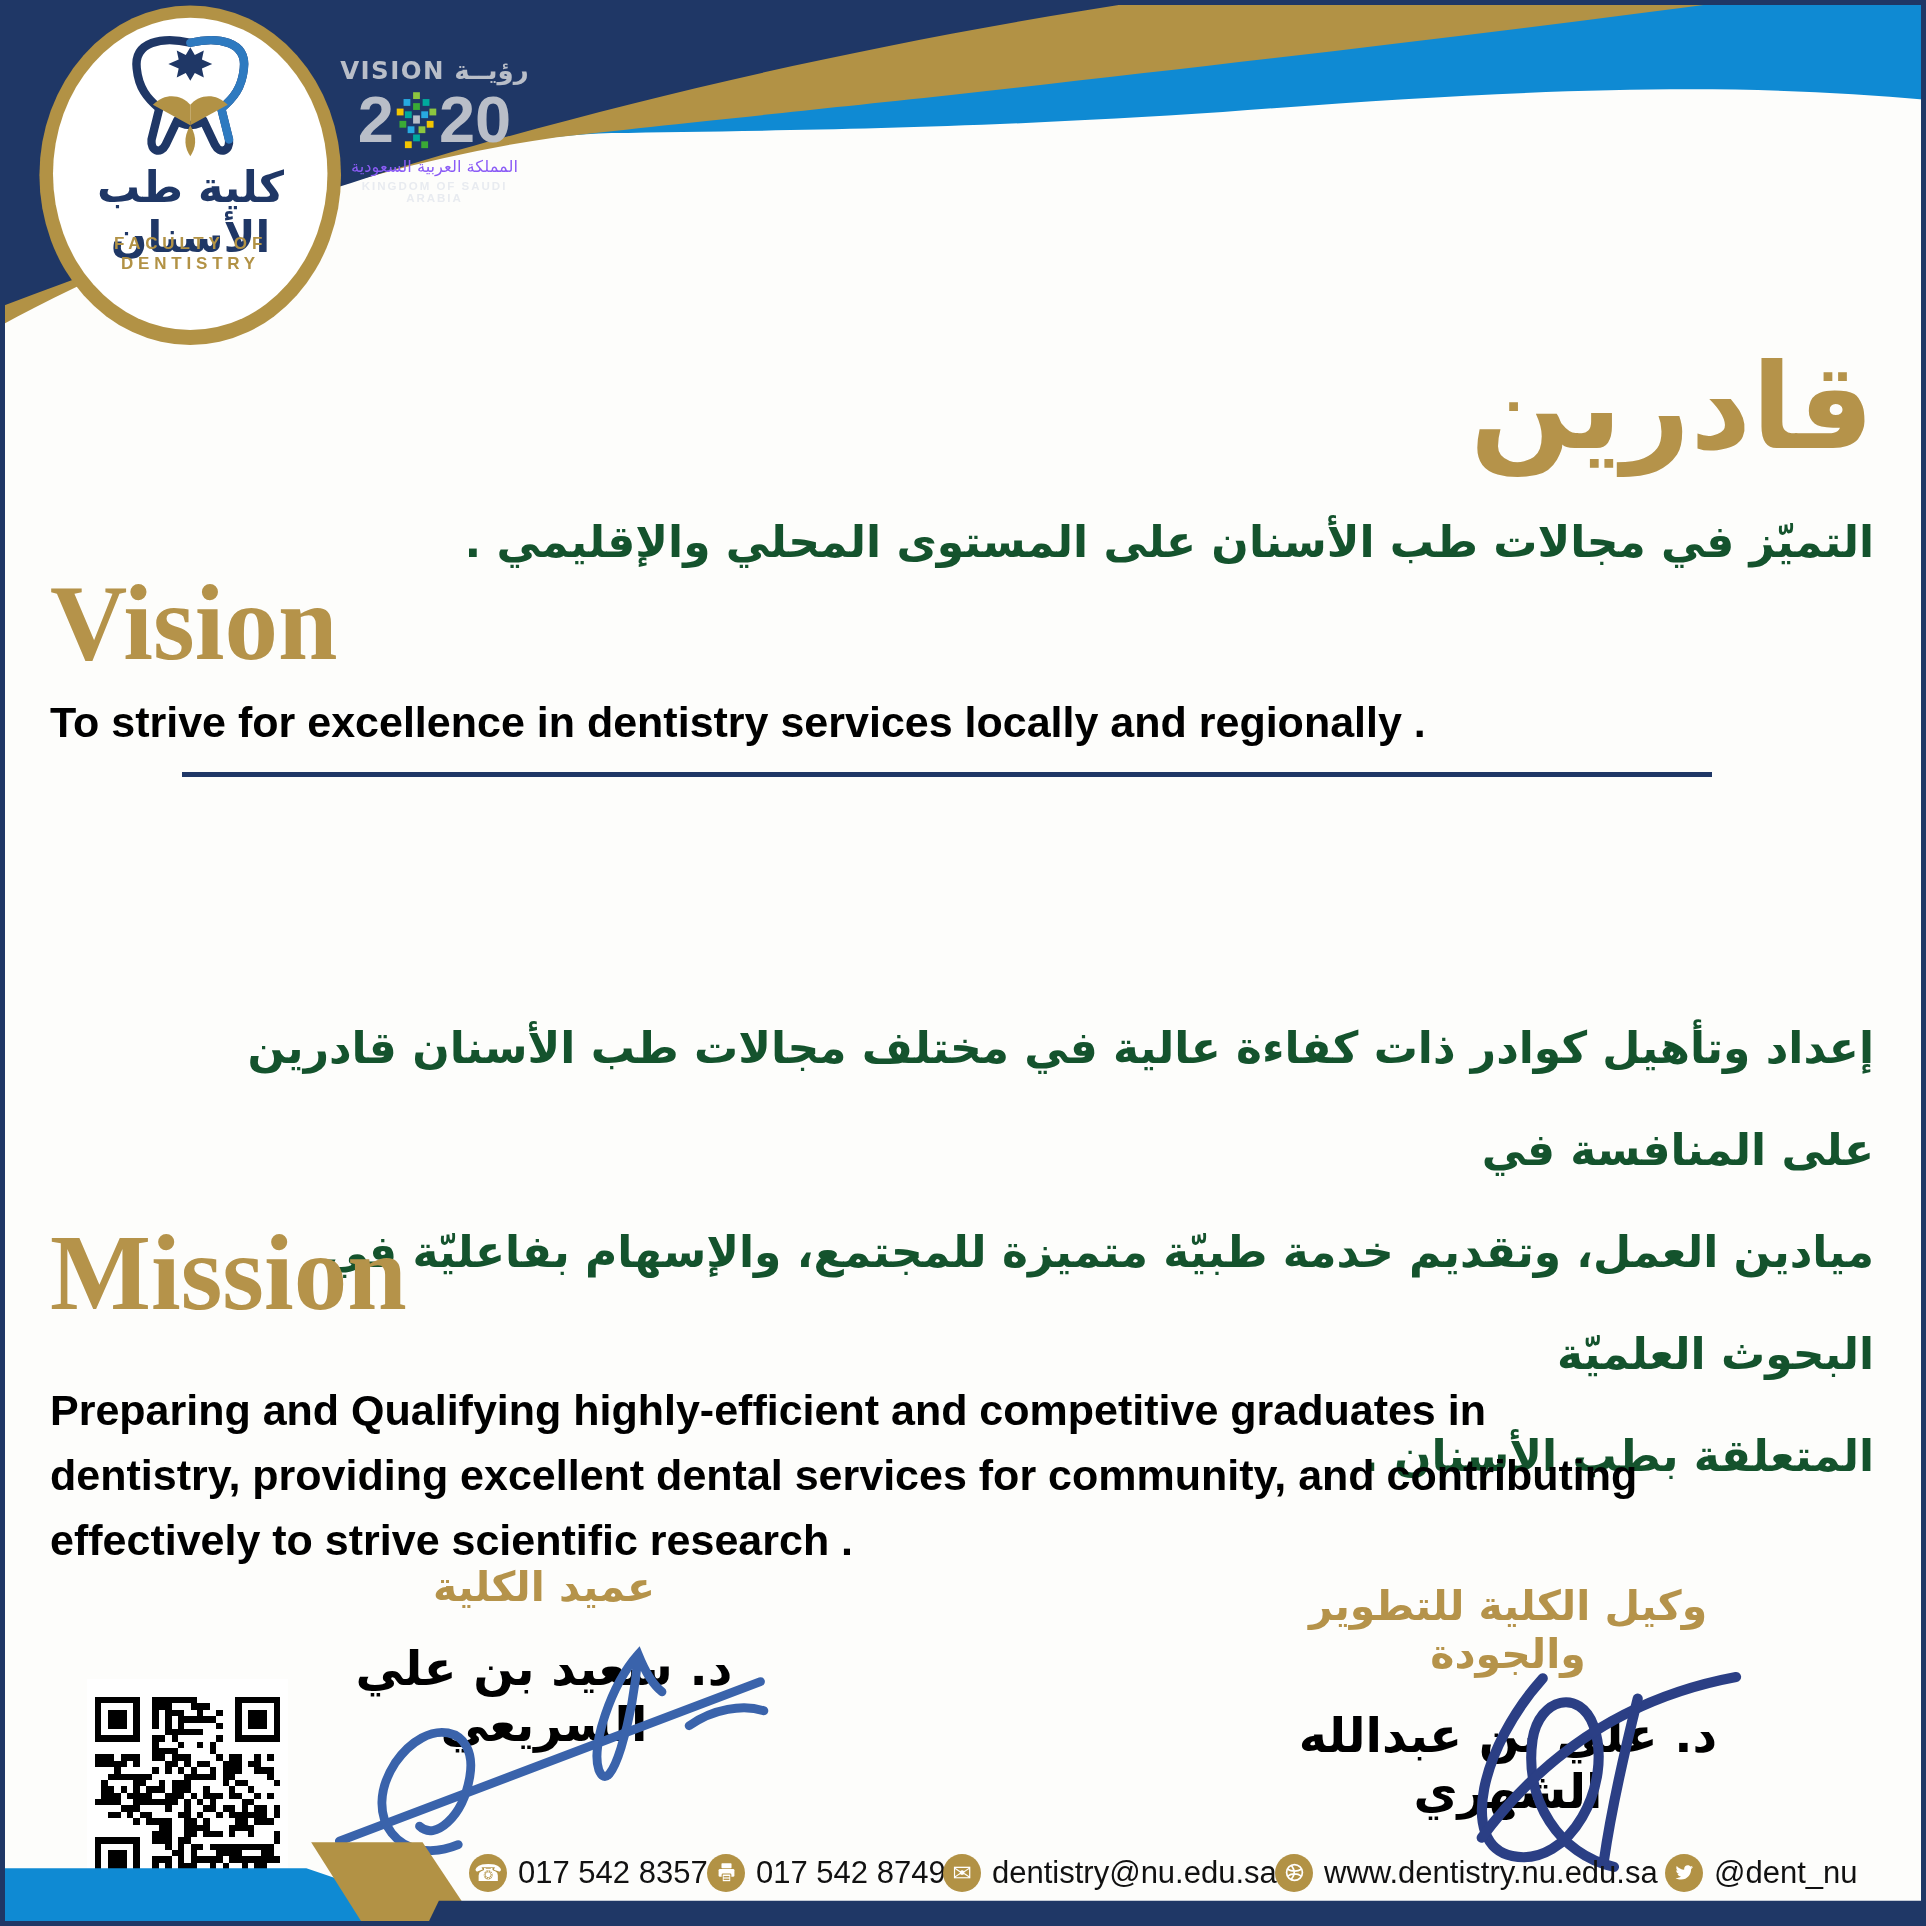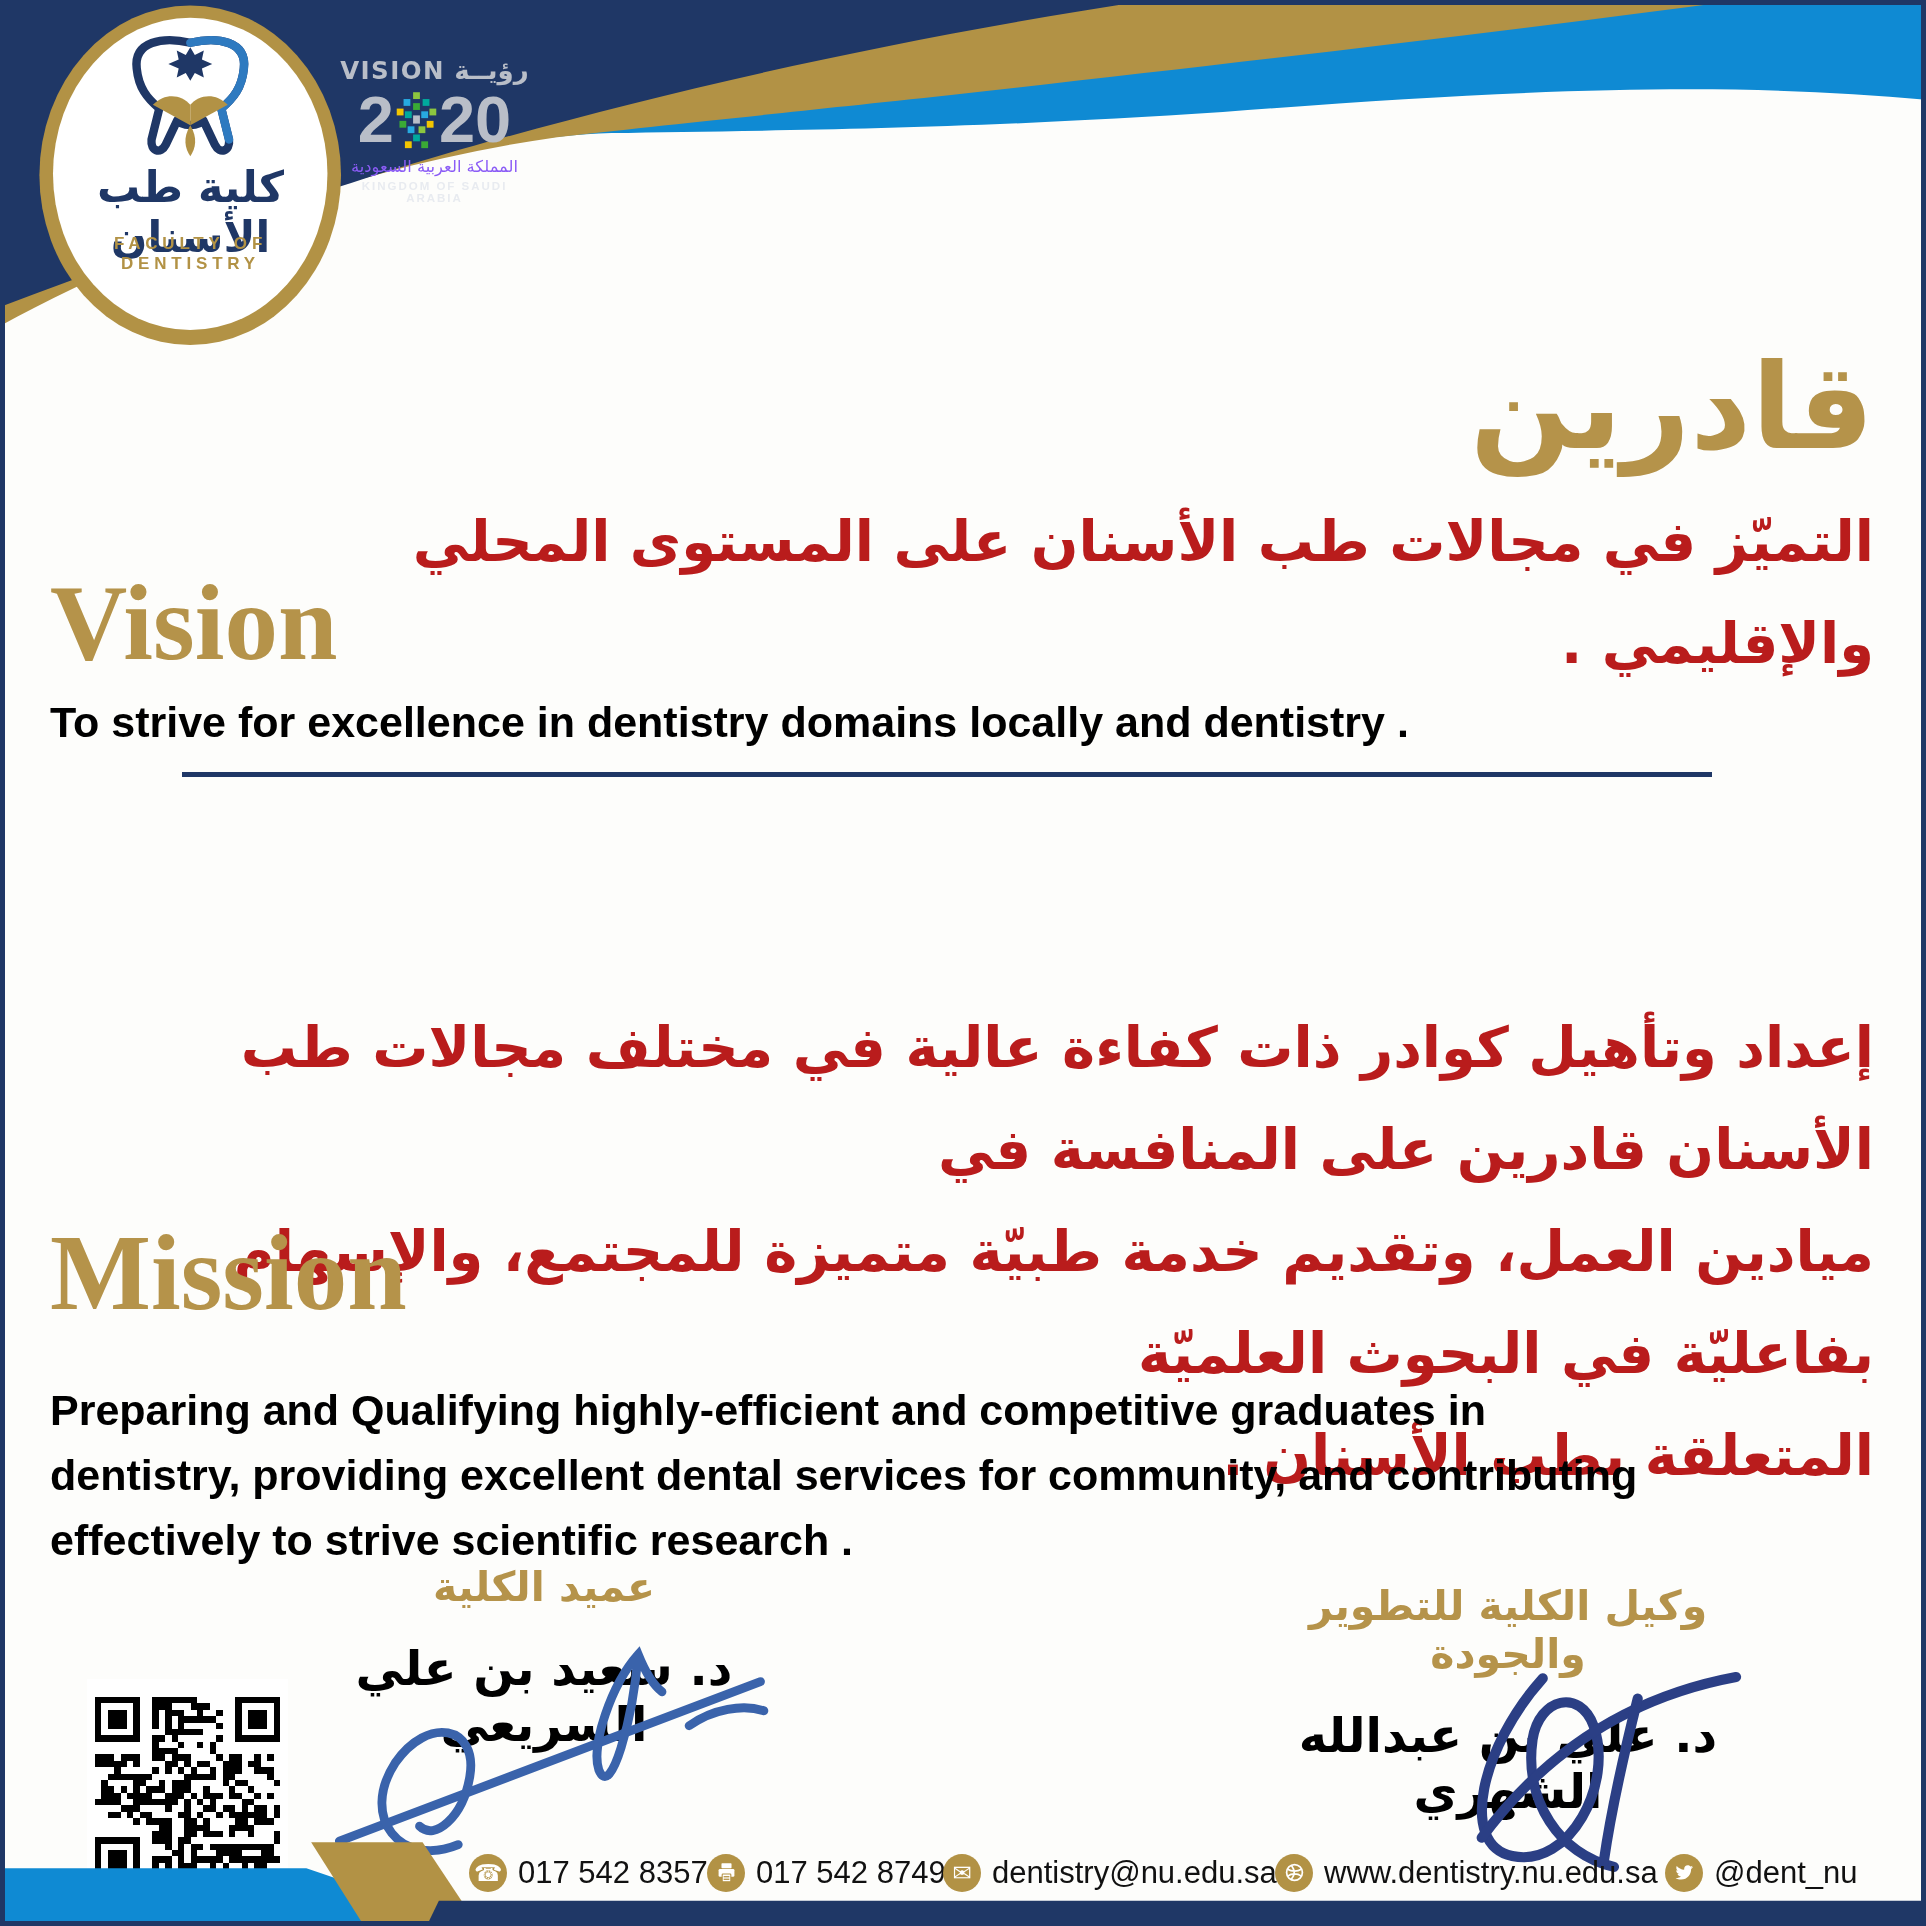--- a/index.html
+++ b/index.html
@@ -29,21 +29,21 @@
                      font-family:"Liberation Sans",sans-serif;font-weight:bold;text-align:center;}
 
   
   .h-ar{position:absolute;right:52px;direction:rtl;text-align:right;
         font-size:119px;font-weight:bold;color:#b5934a;line-height:1.2;}
   .h-ar.vision{top:336px;}
   .h-ar.mission{top:861px;}
 
   
   .ar-text{position:absolute;right:52px;left:204px;direction:rtl;text-align:right;
-           font-size:56px;font-weight:bold;color:#b91c1c;line-height:102px;}
+           font-size:44px;font-weight:bold;color:#14532d;line-height:102px;}
   .ar-text.vision{top:491px;}
   .ar-text.mission{top:997px;}
 
   
   .h-en{position:absolute;left:50px;font-family:"Liberation Serif","DejaVu Serif",serif;
         font-size:107px;font-weight:bold;color:#b5934a;line-height:1.1;}
   .h-en.vision{top:565px;}
   .h-en.mission{top:1215px;}
 
   
@@ -137,21 +137,21 @@
       </svg>
       <span>20</span>
     </div>
     <div class="country-ar">المملكة العربية السعودية</div>
     <div class="country-en">KINGDOM OF SAUDI ARABIA</div>
   </div>
 
   <div class="h-ar vision">قادرين</div>
   <div class="ar-text vision">التميّز في مجالات طب الأسنان على المستوى المحلي والإقليمي .</div>
   <div class="h-en vision">Vision</div>
-  <div class="en-text vision">To strive for excellence in dentistry domains locally and dentistry .</div>
+  <div class="en-text vision">To strive for excellence in dentistry services locally and regionally .</div>
 
   <div class="divider"></div>
 
   <div class="ar-text mission">
     <div>إعداد وتأهيل كوادر ذات كفاءة عالية في مختلف مجالات طب الأسنان قادرين على المنافسة في</div>
     <div>ميادين العمل، وتقديم خدمة طبيّة متميزة للمجتمع، والإسهام بفاعليّة في البحوث العلميّة</div>
     <div>المتعلقة بطب الأسنان .</div>
   </div>
   <div class="h-en mission">Mission</div>
   <div class="en-text mission">

